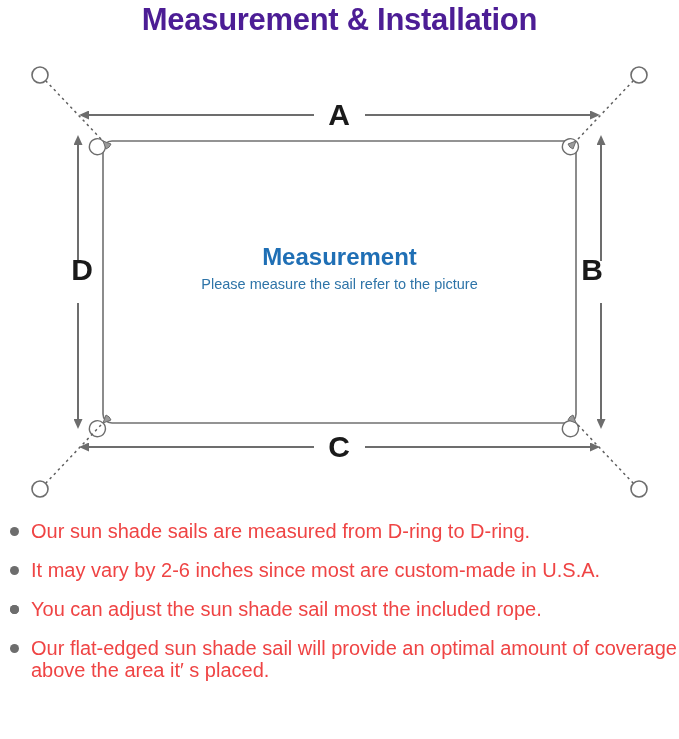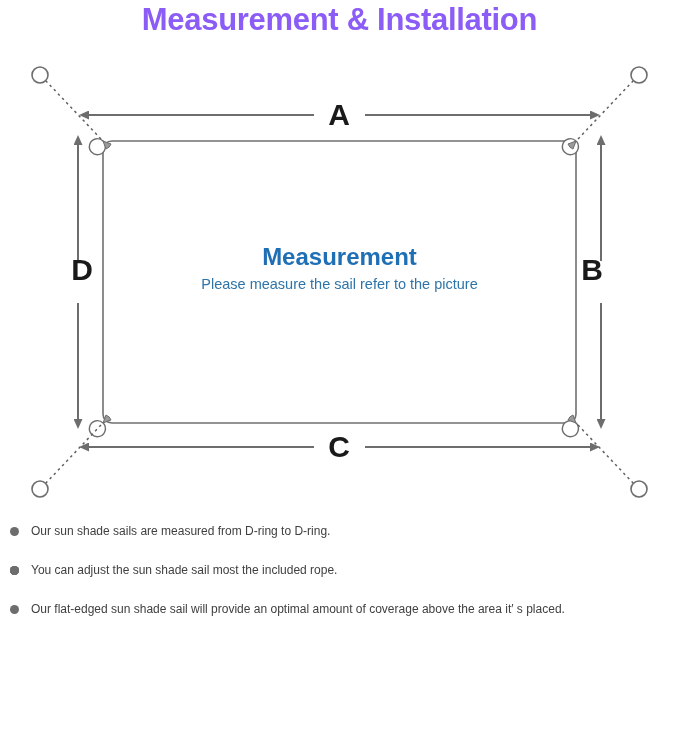--- a/index.html
+++ b/index.html
@@ -16,21 +16,21 @@
   }
 
   #page-title {
     position: absolute;
     left: 0;
     top: 0;
     width: 679px;
     text-align: center;
     font-size: 31px;
     font-weight: bold;
-    color: #8b5cf6;
+    color: #4c1d95;
     letter-spacing: -0.3px;
     line-height: 40px;
     white-space: nowrap;
   }
 
   #diagram-wrap {
     position: absolute;
     left: 0;
     top: 44px;
     width: 679px;
@@ -76,23 +76,23 @@
   #notes {
     position: absolute;
     left: 0;
     top: 520px;
     width: 679px;
   }
   .note-item {
     position: relative;
     padding-left: 31px;
     margin-bottom: 17px;
-    font-size: 12px;
+    font-size: 20px;
     line-height: 22px;
-    color: #404040;
+    color: #ef4444;
   }
   .note-bullet {
     position: absolute;
     left: 10px;
     top: 7px;
     width: 9px;
     height: 9px;
     border-radius: 50%;
     background: #6d6d6d;
   }
@@ -174,20 +174,21 @@
   <div class="dim-label" id="dim-b">B</div>
 </div>
 
 <div id="notes">
   <div class="note-item">
     <span class="note-bullet"></span>
     <span>Our sun shade sails are measured from D-ring to D-ring.</span>
   </div>
   <div class="note-item">
     <span class="note-bullet"></span>
+    <span>It may vary by 2-6 inches since most are custom-made in U.S.A.</span>
   </div>
   <div class="note-item">
     <span class="note-bullet"></span>
   </div>
   <div class="note-item">
     <span class="note-bullet"></span>
     <span>You can adjust the sun shade sail most the included rope.</span>
   </div>
   <div class="note-item">
     <span class="note-bullet"></span>

